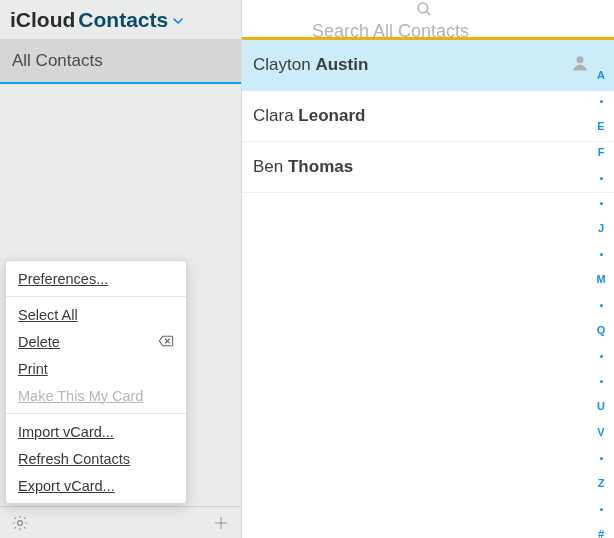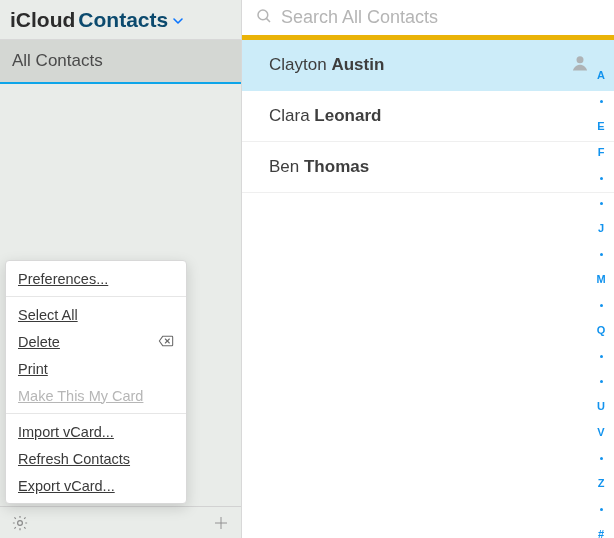--- a/index.html
+++ b/index.html
@@ -86,36 +86,37 @@
     flex: 1;
     display: flex;
     flex-direction: column;
     height: 538px;
     position: relative;
   }
   .searchbar {
     height: 40px;
     display: flex;
     align-items: center;
-    padding: 0 13px;
-    border-bottom: 5px solid #eab308;
+    padding: 0 6px;
+    border-bottom: 3px solid #eab308;
     color: #b5b5b5;
+    flex-direction: column;
   }
   .searchbar .si { margin-right: 8px; }
   .search-input {
     border: none; outline: none; font-size: 18px; color: #555; flex:1; background: transparent;
   }
   .search-input::placeholder { color: #b5b5b5; }
 
   .contact-list { flex:1; position: relative; }
   .contact-row {
     height: 51px;
     display: flex;
     align-items: center;
-    padding: 0 27px;
+    padding: 0 11px;
     border-bottom: 1px solid #efefef;
     font-size: 17px;
     color: #3e3e3e;
     position: relative;
   }
   .contact-row.selected {
     background: #ccecf9;
     border-bottom-color: #ccecf9;
   }
   .contact-row .last { font-weight: 600; }

